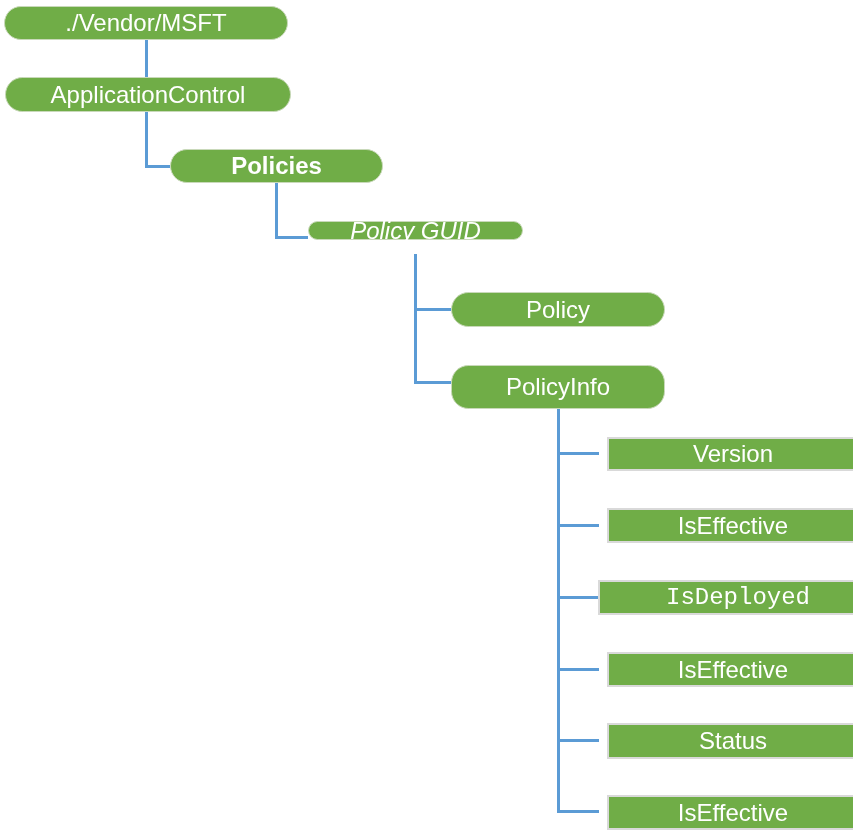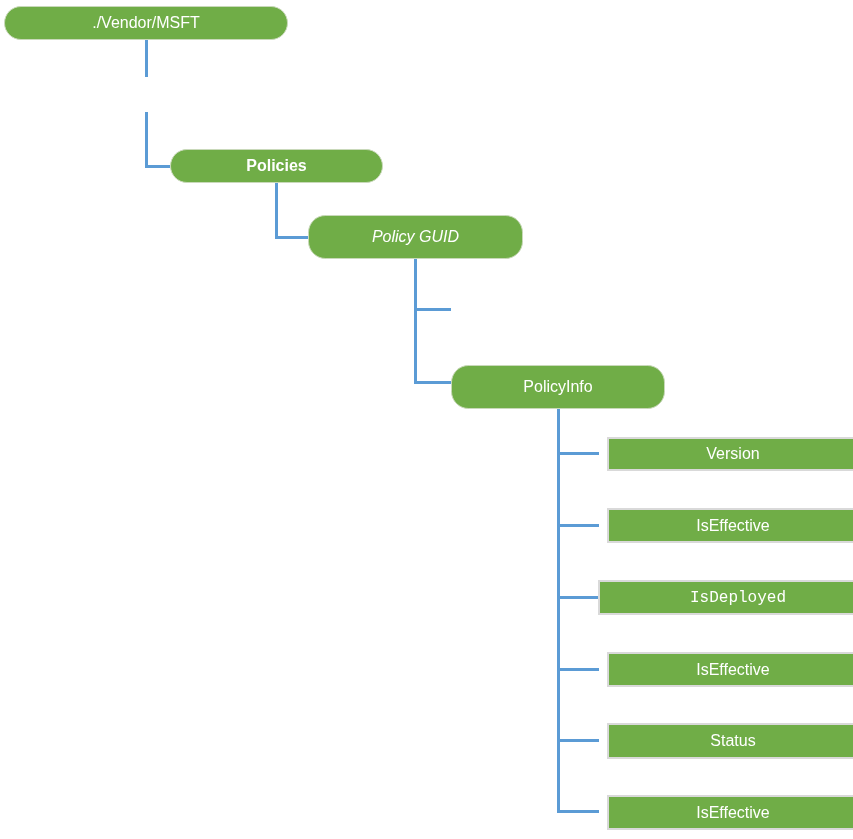--- a/index.html
+++ b/index.html
@@ -12,21 +12,21 @@
     overflow: hidden;
   }
   .node {
     position: absolute;
     box-sizing: border-box;
     background: #70AD47;
     color: #ffffff;
     display: flex;
     align-items: center;
     justify-content: center;
-    font-size: 16px;
+    font-size: 24px;
     line-height: 1;
     white-space: nowrap;
   }
   .pill {
     border-radius: 17.5px;
     border: 1px solid #c9d9ba;
   }
   .rect {
     border-radius: 0;
     border: 2px solid #d9d9d9;
@@ -34,21 +34,21 @@
   }
   .italic { font-style: italic; }
   .conn {
     position: absolute;
     background: #5B9BD5;
   }
   
   #n0  { left: 4px;   top: 6px;   width: 284px; height: 34px; }
   #n1  { left: 5px;   top: 77px;  width: 286px; height: 35px; }
   #n2  { left: 170px; top: 149px; width: 213px; height: 34px; font-weight: bold; }
-  #n3  { left: 308px; top: 215px; width: 215px; height: 44px; }
+  #n3  { left: 308px; top: 221px; width: 215px; height: 19px; }
   #n4  { left: 451px; top: 292px; width: 214px; height: 35px; }
   #n5  { left: 451px; top: 365px; width: 214px; height: 44px; }
   #n6  { left: 599px; top: 437px; width: 252px; height: 34px; }
   #n7  { left: 599px; top: 508px; width: 252px; height: 35px; }
   #n8  { left: 590px; top: 580px; width: 280px; height: 35px; font-family: Liberation Mono, monospace; }
   #n9  { left: 599px; top: 652px; width: 252px; height: 35px; }
   #n10 { left: 599px; top: 723px; width: 252px; height: 36px; }
   #n11 { left: 599px; top: 795px; width: 252px; height: 35px; }
   
   #c-root-appcontrol      { left: 145px; top: 40px;  width: 3px; height: 37px; }
@@ -83,22 +83,24 @@
   <div class="conn" id="c-policyguid-policyinfo"></div>
   <div class="conn" id="c-policyinfo-v"></div>
   <div class="conn" id="c-policyinfo-version"></div>
   <div class="conn" id="c-policyinfo-iseffective"></div>
   <div class="conn" id="c-policyinfo-isdeployed"></div>
   <div class="conn" id="c-policyinfo-isauthorized"></div>
   <div class="conn" id="c-policyinfo-status"></div>
   <div class="conn" id="c-policyinfo-friendlyname"></div>
 
   <div class="node pill" id="n0">./Vendor/MSFT</div>
+  <div class="node pill" id="n1">ApplicationControl</div>
   <div class="node pill" id="n2">Policies</div>
   <div class="node pill italic" id="n3">Policy GUID</div>
+  <div class="node pill" id="n4">Policy</div>
   <div class="node pill" id="n5">PolicyInfo</div>
   <div class="node rect" id="n6">Version</div>
   <div class="node rect" id="n7">IsEffective</div>
   <div class="node rect" id="n8">IsDeployed</div>
   <div class="node rect" id="n9">IsEffective</div>
   <div class="node rect" id="n10">Status</div>
   <div class="node rect" id="n11">IsEffective</div>
 
 </div>
 

